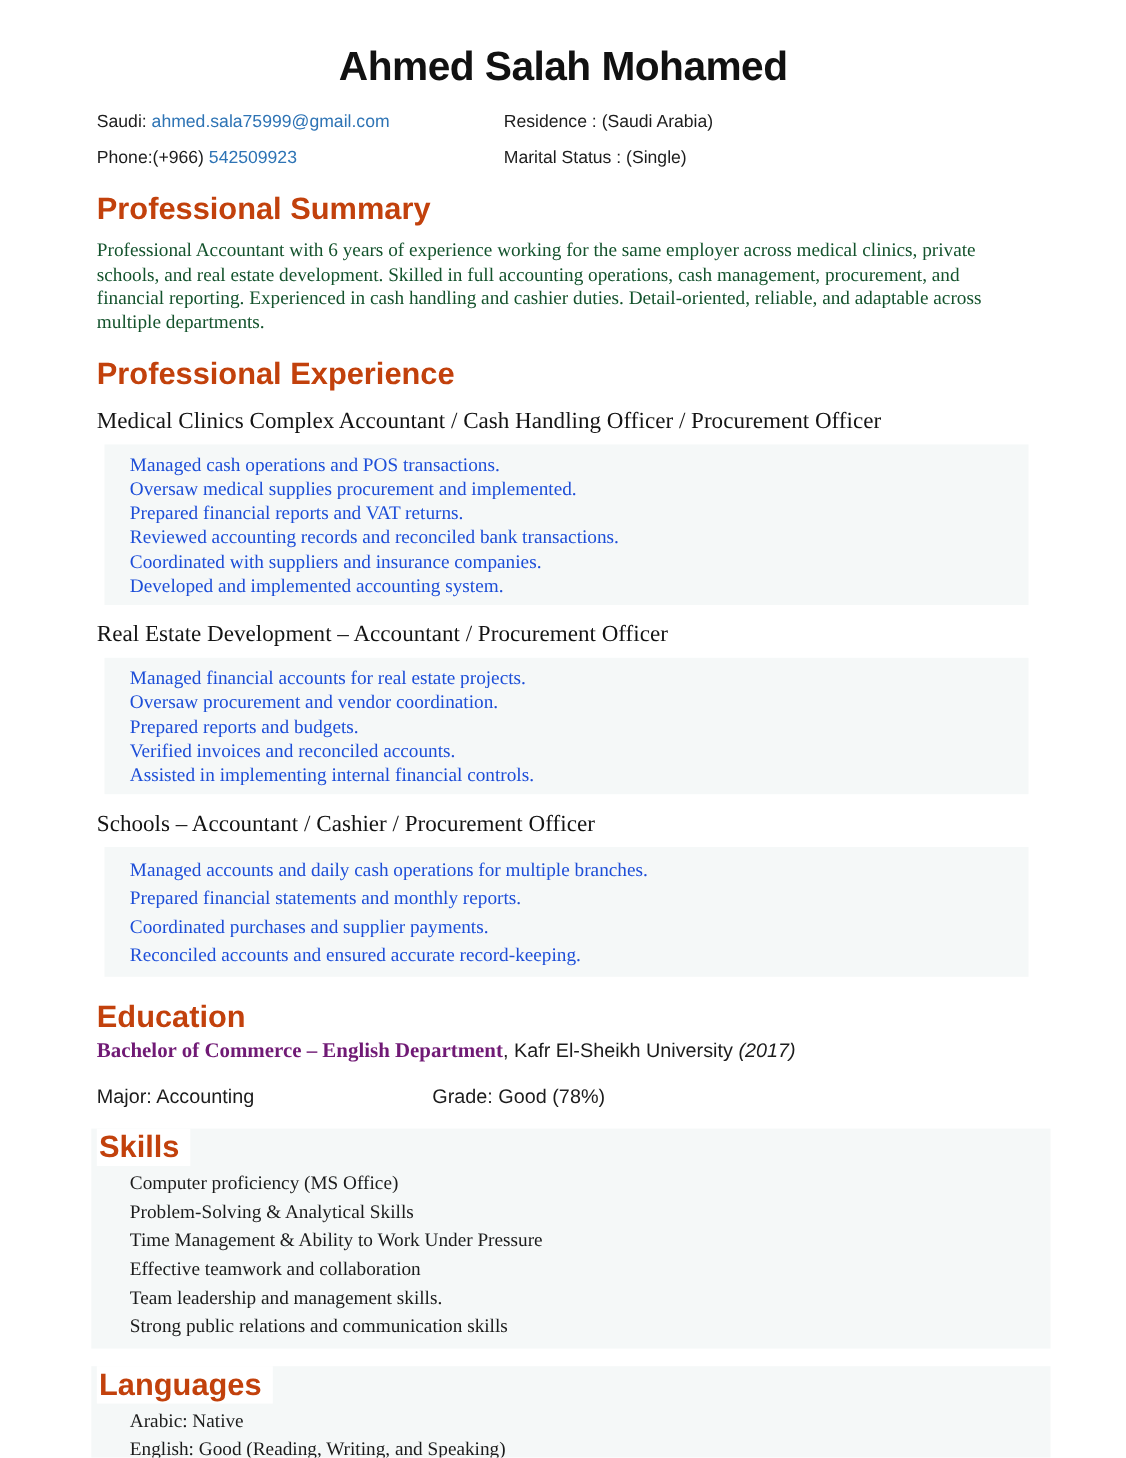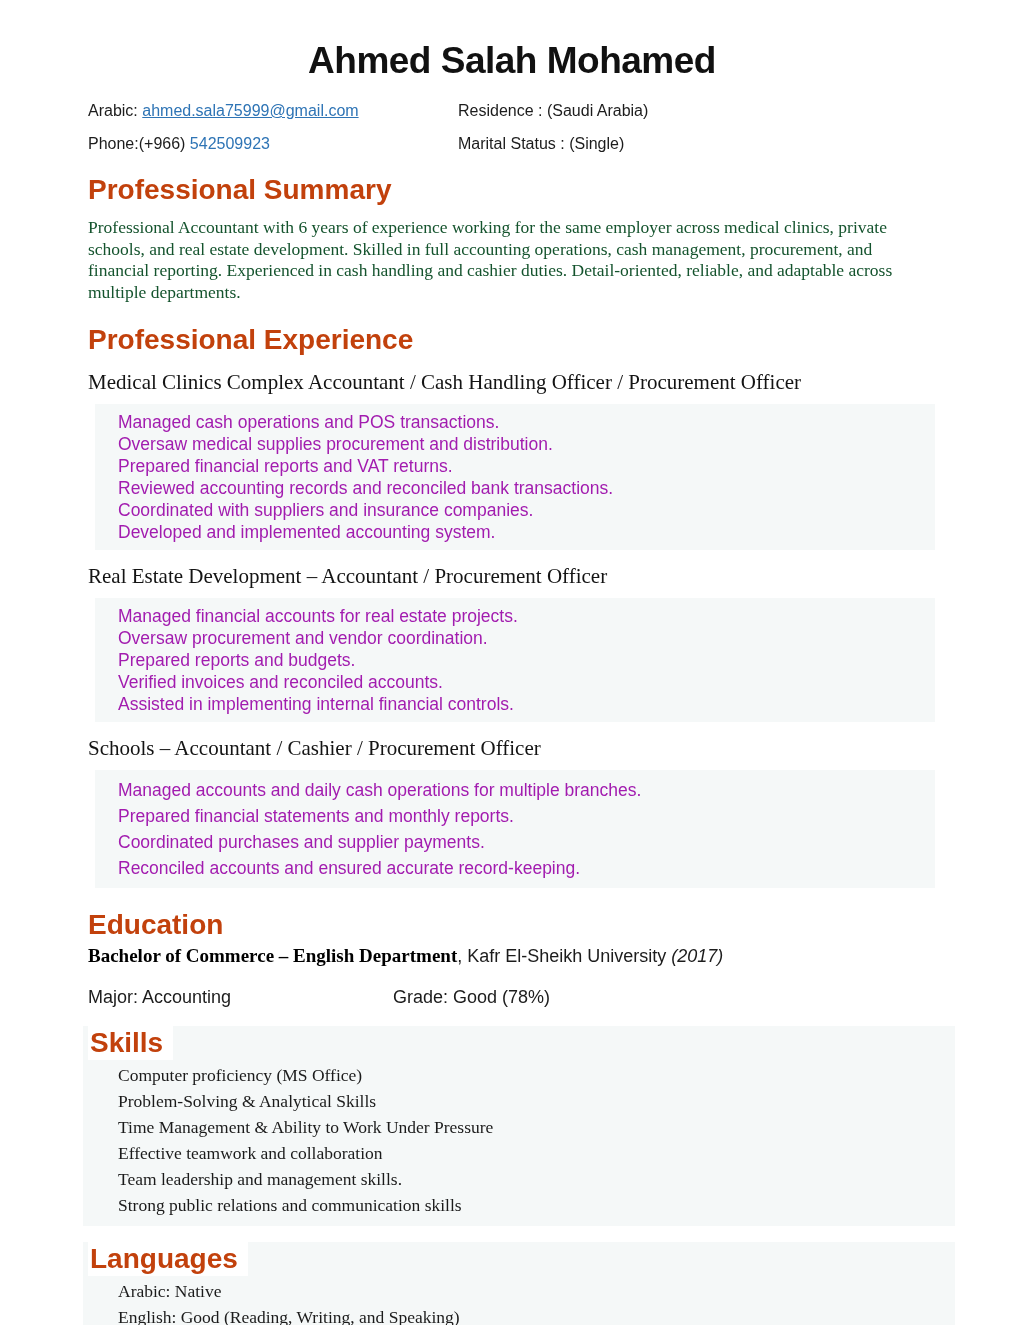--- a/index.html
+++ b/index.html
@@ -12,21 +12,21 @@
 
   .doc-title {
     text-align:center; font-size:37px; font-weight:700; color:#111;
     letter-spacing:-0.5px; margin-bottom:20px;
   }
 
   .contact-grid {
     display:grid; grid-template-columns:370px 1fr; row-gap:15px;
     font-size:16px; color:#1c1c1c; margin-bottom:4px;
   }
-  .contact-link { color:#2e74b5; text-decoration:underline; cursor:pointer; }
+  .contact-link { color:#2e74b5; cursor:pointer; }
   .phone-num { color:#2e74b5; }
 
   .section-heading {
     color:#c2410c; font-weight:700; font-size:28px;
     margin-top:21px; margin-bottom:11px;
   }
 
   .summary-text {
     font-family:"Liberation Serif", serif; font-size:17.5px;
     line-height:21.5px; color:#14532d; width:848px;
@@ -35,72 +35,72 @@
   .job-title {
     font-family:Liberation Serif, serif; font-weight:400;
     font-size:21px; color:#141414; margin:14px 0 9px 0;
   }
 
   .panel {
     background:#f5f8f8; margin-left:7px; width:840px;
     padding:7px 0 7px 23px;
   }
   .panel .line-item {
-    font-family:Liberation Sans, sans-serif; font-size:17.5px;
-    line-height:22px; color:#a21caf;
+    font-family:Liberation Serif, serif; font-size:17.5px;
+    line-height:22px; color:#1d4ed8;
   }
   .panel.loose .line-item { line-height:26px; }
 
   .wide-panel {
     background:#f5f8f8; margin-left:-5px; width:872px;
     padding:0 0 8px 5px; margin-top:18px;
   }
   .wide-panel .section-heading {
     display:inline-block; background:#ffffff;
     padding:1px 10px 1px 2px; margin:0 0 2px 0;
   }
   .wide-panel .line-item {
     font-family:Liberation Serif, serif; font-size:17.5px;
     line-height:26px; color:#1b1b1b; padding-left:30px;
   }
 
   .degree-line { font-size:18px; margin:2px 0 20px 0; color:#1c1c1c; }
-  .degree-bold { font-family:"Liberation Serif", serif; font-weight:700; font-size:19px; color:#000000; }
+  .degree-bold { font-family:"Liberation Serif", serif; font-weight:700; font-size:19px; color:#701a75; }
   .degree-year { font-style:italic;margin-top:20px; }
 
   .edu-grid { display:grid; grid-template-columns:305px 1fr; font-size:18px; margin-bottom:6px; }
 </style>
 </head>
 <body>
 
 <div class="page">
 
   <div class="doc-title">Ahmed Salah Mohamed</div>
 
   <div class="contact-grid">
     <div>
-      <span>Arabic: </span><span class="contact-link">ahmed.sala75999@gmail.com</span>
+      <span>Saudi: </span><span class="contact-link">ahmed.sala75999@gmail.com</span>
     </div>
     <div>Residence : (Saudi Arabia)</div>
     <div>
       <span>Phone:(+966) </span><span class="phone-num">542509923</span>
     </div>
     <div>Marital Status : (Single)</div>
   </div>
 
   <div class="section-heading">Professional Summary</div>
   <div class="summary-text">Professional Accountant with 6 years of experience working for the same employer across medical clinics, private schools, and real estate development. Skilled in full accounting operations, cash management, procurement, and financial reporting. Experienced in cash handling and cashier duties. Detail-oriented, reliable, and adaptable across multiple departments.</div>
 
   <div class="section-heading">Professional Experience</div>
 
   <div>
     <div class="job-title">Medical Clinics Complex Accountant / Cash Handling Officer / Procurement Officer</div>
     <div class="panel">
         <div class="line-item">Managed cash operations and POS transactions.</div>
-        <div class="line-item">Oversaw medical supplies procurement and distribution.</div>
+        <div class="line-item">Oversaw medical supplies procurement and implemented.</div>
         <div class="line-item">Prepared financial reports and VAT returns.</div>
         <div class="line-item">Reviewed accounting records and reconciled bank transactions.</div>
         <div class="line-item">Coordinated with suppliers and insurance companies.</div>
         <div class="line-item">Developed and implemented accounting system.</div>
       </div>
   </div>
 
   <div>
     <div class="job-title">Real Estate Development – Accountant / Procurement Officer</div>
     <div class="panel">

